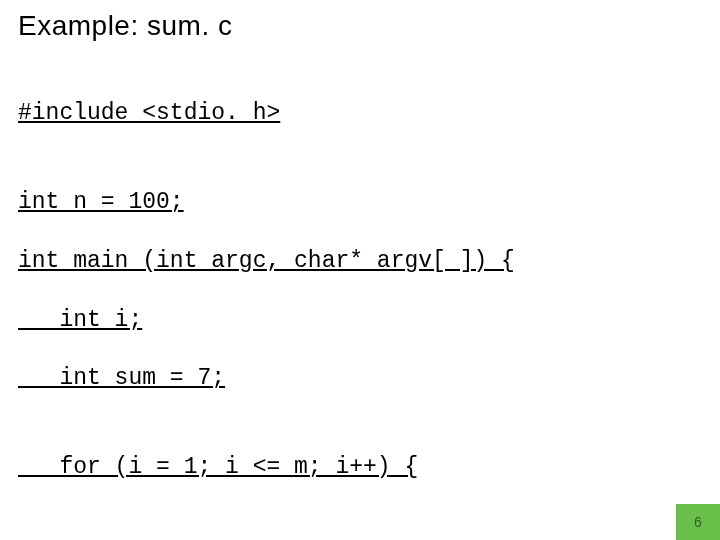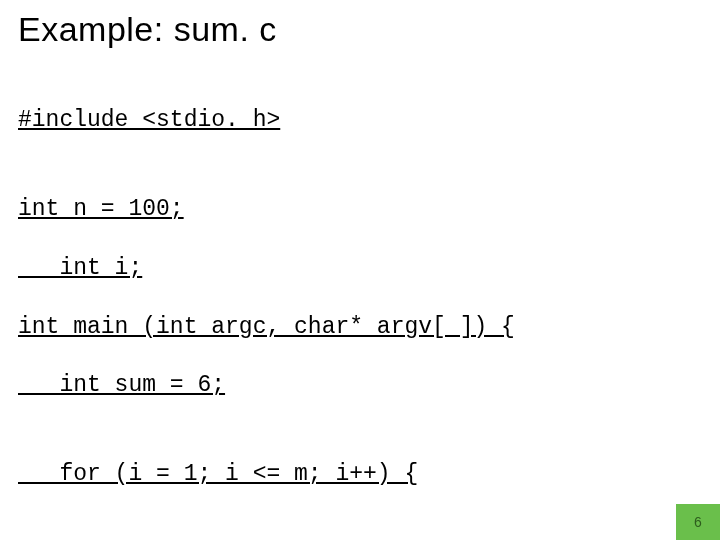--- a/index.html
+++ b/index.html
@@ -5,21 +5,21 @@
     * { margin: 0; padding: 0; box-sizing: border-box; }
     body {
       width: 720px;
       height: 540px;
       background: #ffffff;
       font-family: Arial, Helvetica, sans-serif;
       position: relative;
       overflow: hidden;
     }
     .slide-title {
-      font-size: 34px;
+      font-size: 28px;
       font-weight: 400;
       color: #000;
       padding: 10px 32px 6px 18px;
       letter-spacing: 0.5px;
     }
     .code-block {
       font-family: Consolas, "Courier New", monospace;
       font-size: 23px;
       line-height: 1.28;
       color: #000;
@@ -43,23 +43,23 @@
   </style>
 </head>
 <body>
 
 <div class="slide-title">Example: sum. c</div>
 
 <div class="code-block">
 <span class="code-line">#include &lt;stdio. h&gt;</span>
 <span class="code-line"></span>
 <span class="code-line">int n = 100;</span>
+<span class="code-line">int main (int argc, char* argv[ ]) {</span>
 <span class="code-line">   int i;</span>
-<span class="code-line">int main (int argc, char* argv[ ]) {</span>
-<span class="code-line">   int sum = 6;</span>
+<span class="code-line">   int sum = 7;</span>
 <span class="code-line"></span>
 <span class="code-line">   for (i = 1; i &lt;= m; i++) {</span>
 
 
 
 
 </div>
 
 <div class="page-num-box">
   <span>6</span>

